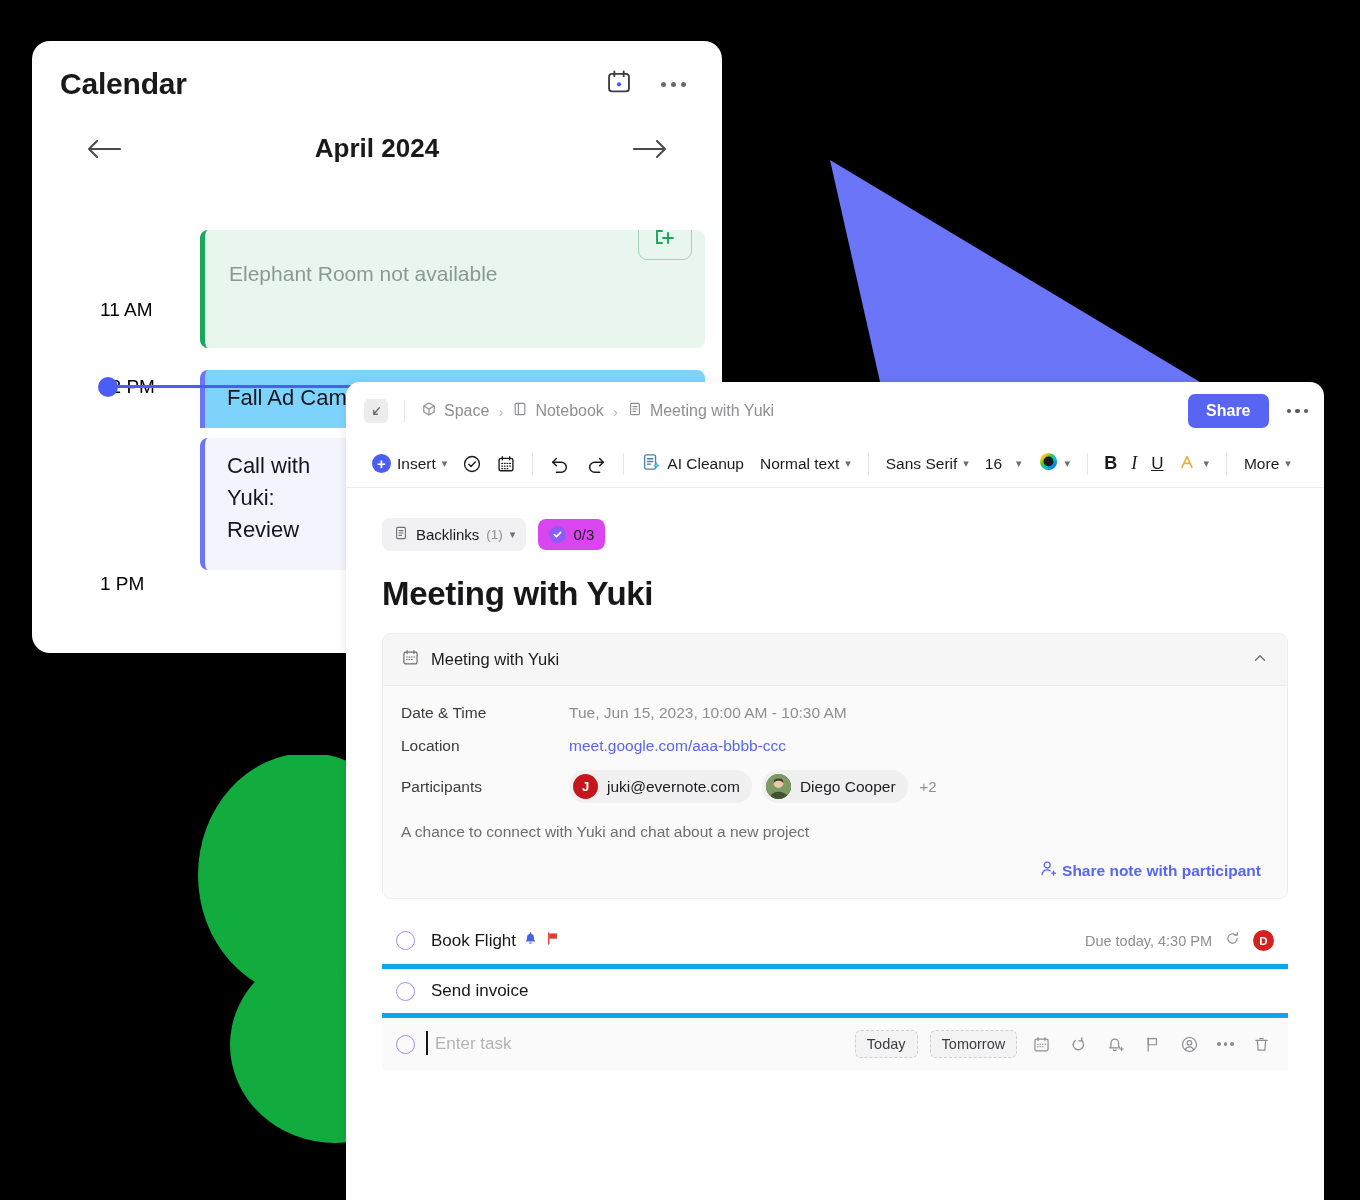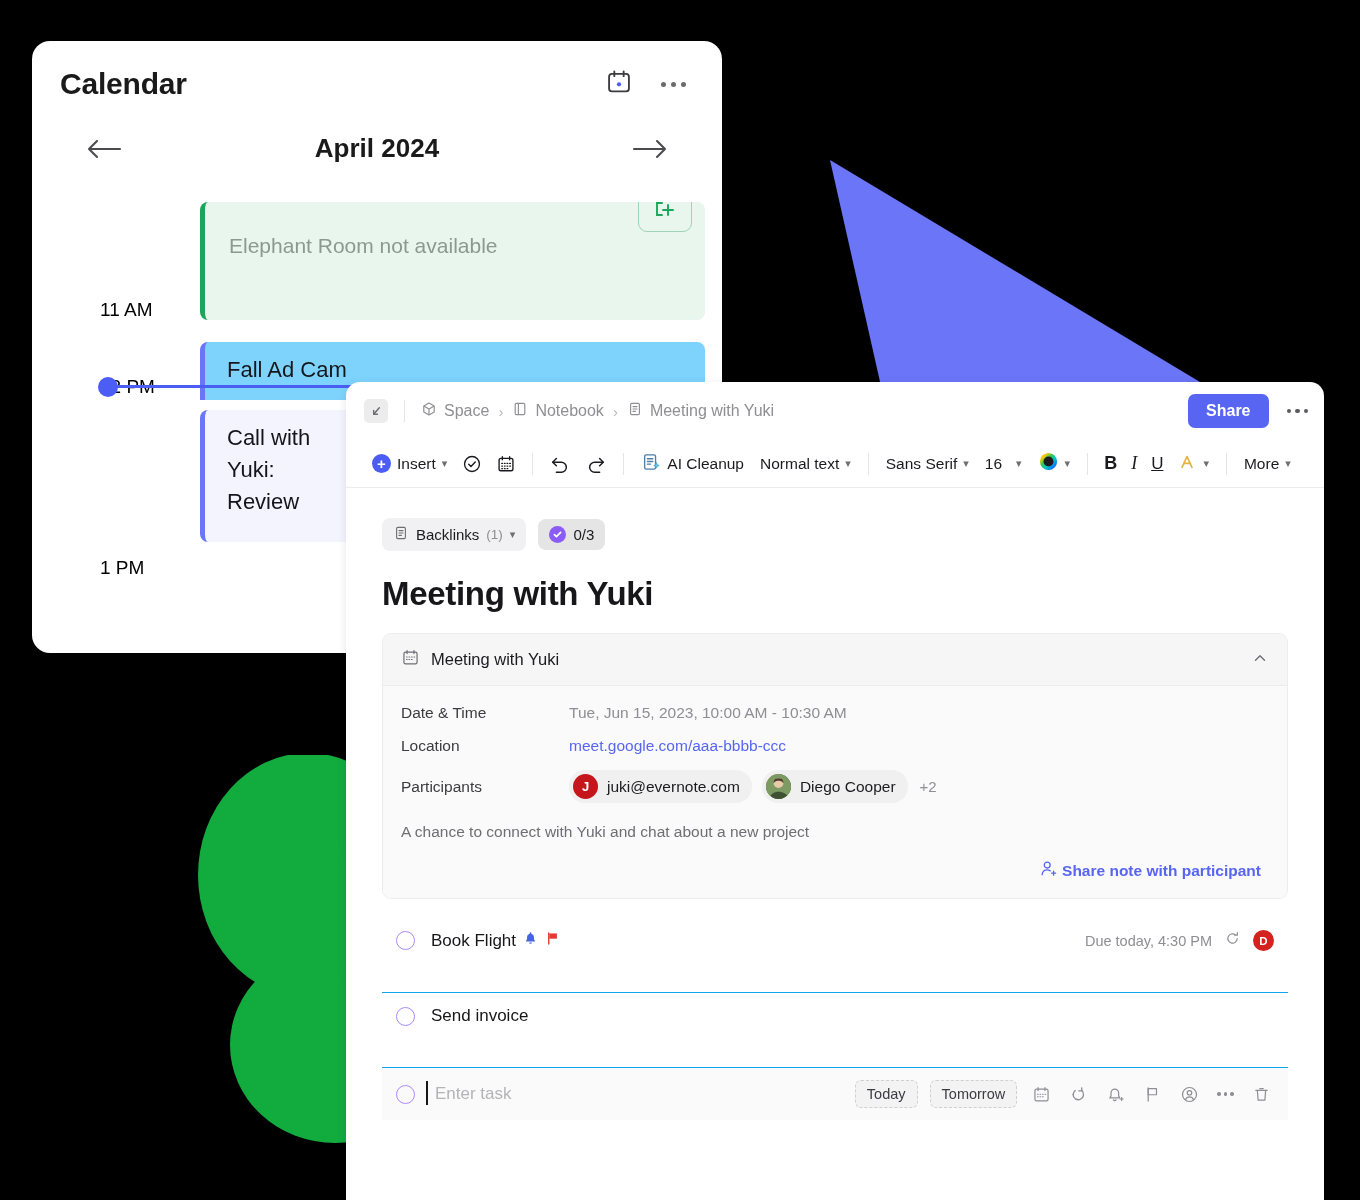--- a/index.html
+++ b/index.html
@@ -39,21 +39,21 @@
   .cal-month { font-size: 26px; font-weight:700; color:#1a1a1a; }
   .arrow-btn { background:none; border:none; cursor:pointer; padding:0; line-height:0; }
 
   .cal-grid { position: relative; height: 330px; }
   .time-label {
     position:absolute; left: 68px; font-size: 19px; color:#000000;
     transform: translateY(-50%);
   }
 
   .evt {
-    position:absolute; border-radius: 8px; overflow:hidden;
+    position:absolute; border-radius: 8px; overflow:hidden;margin-top:28px;
   }
   .evt-green {
     left:168px; top:30px; width:505px; height:118px;
     background:#e8f6ee; border-left:5px solid #1aa65b;
   }
   .evt-green .evt-title {
     font-size: 21px; color:#8b9a91; padding: 32px 0 0 24px;
   }
   .evt-addnote {
     position:absolute; right:13px; top:-14px; width:54px; height:44px;
@@ -124,21 +124,21 @@
   .chev { font-size:11px; color:#6e6e73; }
 
   .note-body { padding: 30px 36px 0 36px; }
   .chip-row { display:flex; align-items:center; gap:12px; }
   .chip {
     display:flex; align-items:center; gap:7px;
     background:#f1f1f3; border-radius:8px; padding:7px 11px;
     font-size:15px; color:#1b1b1f; cursor:pointer;
   }
   .chip .cnt { color:#8e8e93; font-size:13.5px; }
-  .chip-tasks { background:#e5e5e5;text-align:center; }
+  .chip-tasks { background:#d946ef;text-align:center; }
   .chip-tasks .tick {
     width:17px; height:17px; border-radius:50%; background:#8b5cf6;
     display:flex; align-items:center; justify-content:center;
   }
 
   .note-title { font-size: 33px; font-weight:700; color:#17171a; margin: 24px 0 20px 0; letter-spacing:-0.3px;}
 
   .mtg-card { border:1px solid #ececec; border-radius:9px; overflow:hidden; }
   .mtg-card-head {
     display:flex; align-items:center; gap:11px;
@@ -168,21 +168,21 @@
     color:#5865f2; font-size:15.5px; font-weight:600; cursor:pointer;
     padding: 6px 8px 2px 0;
   }
 
   
   .task-list { margin-top: 18px; }
   .task {
     display:flex; align-items:center; gap:16px;
     padding: 12px 14px; min-height:47px;
   }
-  .task + .task { border-top:1px solid #0ea5e9;margin-top:28px; }
+  .task + .task { border-top:5px solid #0ea5e9; }
   .task-new { background:#fafafa; border-top:1px solid #ececec; }
   .circ {
     width:19px; height:19px; border-radius:50%; border:1.7px solid #a78bfa;
     flex:0 0 auto; cursor:pointer;
   }
   .task-label { font-size:17px; color:#17171a; display:flex; align-items:center; gap:7px;}
   .task-right { margin-left:auto; display:flex; align-items:center; gap:12px; }
   .task-due { font-size:14.5px; color:#8e8e93; }
   .av-red-sm {
     width:21px; height:21px; border-radius:50%; background:#d4231f; color:#fff;
@@ -245,21 +245,21 @@
       <button class="arrow-btn">
         <svg width="40" height="26" viewBox="0 0 40 26" fill="none" stroke="#4a4a4f" stroke-width="2.1" stroke-linecap="round" stroke-linejoin="round">
           <path d="M4 13h31M27 5l8 8-8 8"></path>
         </svg>
       </button>
     </div>
 
     <div class="cal-grid">
       <div class="time-label" style="top:138px">11 AM</div>
       <div class="time-label" style="top:215px">12 PM</div>
-      <div class="time-label" style="top:396px">1 PM</div>
+      <div class="time-label" style="top:412px">1 PM</div>
 
       <div class="evt evt-green">
         <div class="evt-title">Elephant Room not available</div>
         <div class="evt-addnote">
           <svg width="26" height="24" viewBox="0 0 26 24" fill="none" stroke="#1aa65b" stroke-width="1.9" stroke-linecap="round">
             <path d="M10 5H5v12h5"></path>
             <path d="M16 7v10M11 12h10"></path>
           </svg>
         </div>
       </div>

